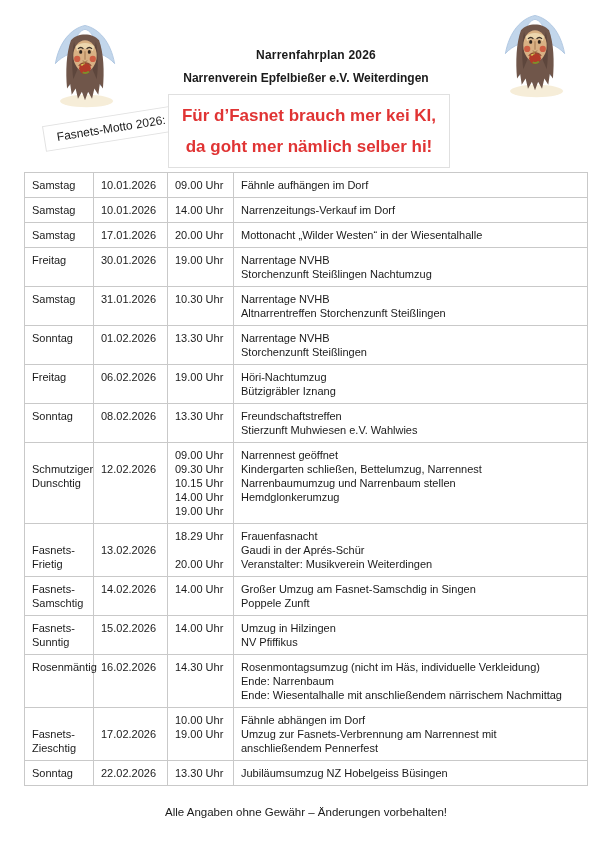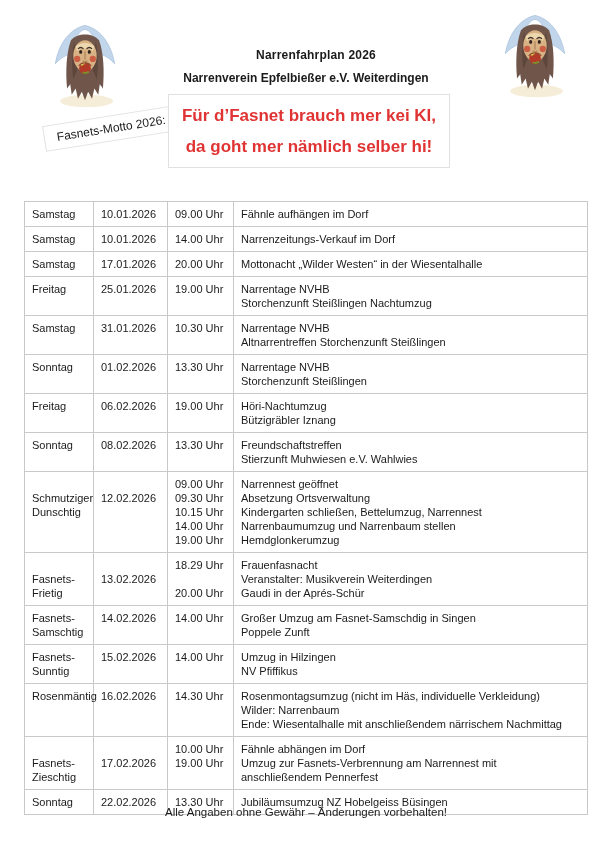--- a/index.html
+++ b/index.html
@@ -29,21 +29,20 @@
     position:absolute; left:168px; top:94px; width:280px; height:72px;
     border:1px solid #e0e0e0; background:#fff; text-align:center;
     display:flex; flex-direction:column; justify-content:space-evenly;align-items:center;
   }
   .motto-line { font-size:17px; font-weight:bold; line-height:19px; white-space:nowrap; }
   
   .schedule-table {
     position:absolute; left:24px; top:172px; width:564px;
     border:1px solid #c9c9c9; border-bottom:none;
     box-sizing:border-box;
-    margin-top:29px;
   }
   .t-row {
     display:grid; grid-template-columns:69px 74px 66px 1fr;
     border-bottom:1px solid #c9c9c9;
   }
   .cell { padding:5px 4px 5px 7px; box-sizing:border-box; }
   .c-day, .c-date, .c-time { border-right:1px solid #c9c9c9; }
   .cell-line {
     font-size:11px; line-height:14px; min-height:14px; white-space:nowrap;
   }
@@ -151,21 +150,21 @@
         </div>
     <div class="cell c-event">
           <div class="cell-line">Mottonacht „Wilder Westen“ in der Wiesentalhalle</div>
         </div>
   </div>
       <div class="t-row">
     <div class="cell c-day">
           <div class="cell-line">Freitag</div>
         </div>
     <div class="cell c-date">
-          <div class="cell-line">25.01.2026</div>
+          <div class="cell-line">30.01.2026</div>
         </div>
     <div class="cell c-time">
           <div class="cell-line">19.00 Uhr</div>
         </div>
     <div class="cell c-event">
           <div class="cell-line">Narrentage NVHB</div>
           <div class="cell-line">Storchenzunft Steißlingen Nachtumzug</div>
         </div>
   </div>
       <div class="t-row">
@@ -240,21 +239,20 @@
         </div>
     <div class="cell c-time">
           <div class="cell-line">09.00 Uhr</div>
           <div class="cell-line">09.30 Uhr</div>
           <div class="cell-line">10.15 Uhr</div>
           <div class="cell-line">14.00 Uhr</div>
           <div class="cell-line">19.00 Uhr</div>
         </div>
     <div class="cell c-event">
           <div class="cell-line">Narrennest geöffnet</div>
-          <div class="cell-line">Absetzung Ortsverwaltung</div>
           <div class="cell-line">Kindergarten schließen, Bettelumzug, Narrennest</div>
           <div class="cell-line">Narrenbaumumzug und Narrenbaum stellen</div>
           <div class="cell-line">Hemdglonkerumzug</div>
         </div>
   </div>
       <div class="t-row">
     <div class="cell c-day">
           <div class="cell-line">&nbsp;</div>
           <div class="cell-line">Fasnets-</div>
           <div class="cell-line">Frietig</div>
@@ -263,22 +261,22 @@
           <div class="cell-line">&nbsp;</div>
           <div class="cell-line">13.02.2026</div>
         </div>
     <div class="cell c-time">
           <div class="cell-line">18.29 Uhr</div>
           <div class="cell-line">&nbsp;</div>
           <div class="cell-line">20.00 Uhr</div>
         </div>
     <div class="cell c-event">
           <div class="cell-line">Frauenfasnacht</div>
+          <div class="cell-line">Gaudi in der Aprés-Schür</div>
           <div class="cell-line">Veranstalter: Musikverein Weiterdingen</div>
-          <div class="cell-line">Gaudi in der Aprés-Schür</div>
         </div>
   </div>
       <div class="t-row">
     <div class="cell c-day">
           <div class="cell-line">Fasnets-</div>
           <div class="cell-line">Samschtig</div>
         </div>
     <div class="cell c-date">
           <div class="cell-line">14.02.2026</div>
         </div>
@@ -311,21 +309,21 @@
           <div class="cell-line">Rosenmäntig</div>
         </div>
     <div class="cell c-date">
           <div class="cell-line">16.02.2026</div>
         </div>
     <div class="cell c-time">
           <div class="cell-line">14.30 Uhr</div>
         </div>
     <div class="cell c-event">
           <div class="cell-line">Rosenmontagsumzug (nicht im Häs, individuelle Verkleidung)</div>
-          <div class="cell-line">Wilder: Narrenbaum</div>
+          <div class="cell-line">Ende: Narrenbaum</div>
           <div class="cell-line">Ende: Wiesentalhalle mit anschließendem närrischem Nachmittag</div>
         </div>
   </div>
       <div class="t-row">
     <div class="cell c-day">
           <div class="cell-line">&nbsp;</div>
           <div class="cell-line">Fasnets-</div>
           <div class="cell-line">Zieschtig</div>
         </div>
     <div class="cell c-date">

